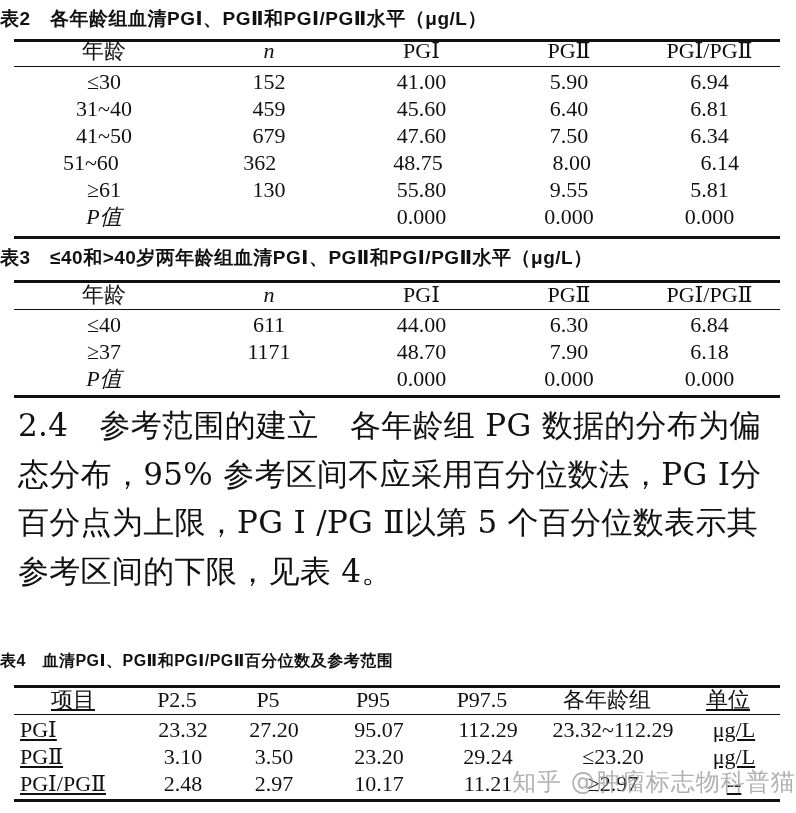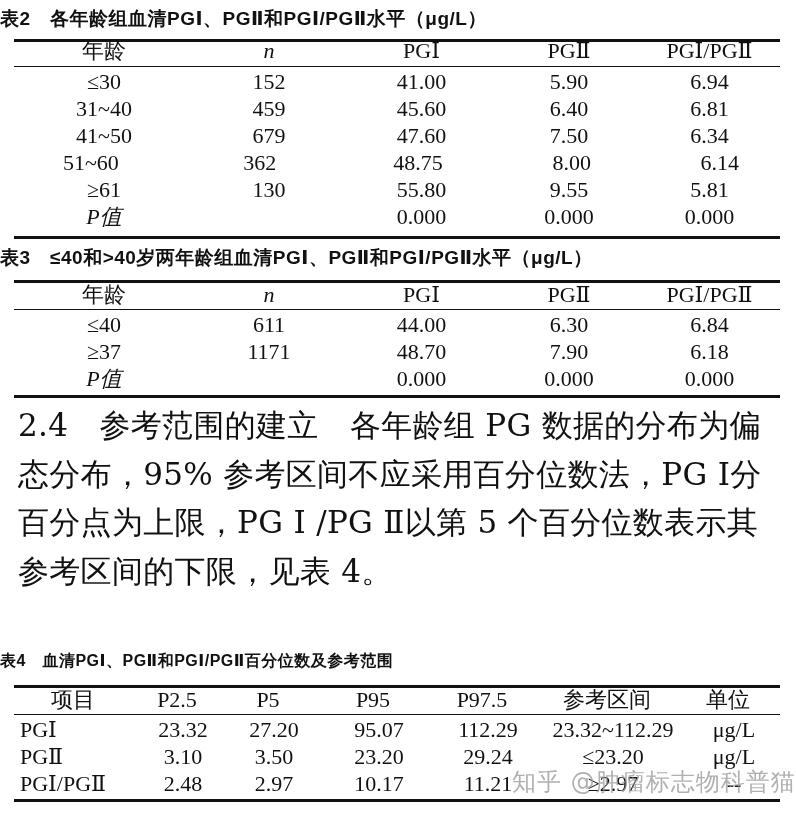--- a/index.html
+++ b/index.html
@@ -8,27 +8,27 @@
   .rule { position: absolute; left: 14px; width: 766px; background: #111; }
   .rule.thick { height: 2.5px; }
   .rule.thin { height: 1.2px; }
   .row { position: absolute; left: 14px; width: 766px; height: 26px; display: flex; align-items: center; font-size: 22px; }
   .row .c { text-align: center; white-space: nowrap; }
   .t2 .c0 { width: 180px; }
   .t2 .c1 { width: 150px; }
   .t2 .c2 { width: 155px; }
   .t2 .c3 { width: 140px; }
   .t2 .c4 { width: 141px; }
-  .t4 .c0 { width: 118px; text-align: left; padding-left: 6px; }
+  .t4 .c0 { width: 118px; text-align: left; padding-left: 6px; text-decoration: underline; }
   .t4 .c1 { width: 90px; }
   .t4 .c2 { width: 92px; }
   .t4 .c3 { width: 118px; }
   .t4 .c4 { width: 100px; }
   .t4 .c5 { width: 150px; }
-  .t4 .c6 { width: 92px; }
+  .t4 .c6 { width: 92px; text-decoration: underline; }
   .ital { font-style: italic; }
   .para { position: absolute; left: 18px; width: 770px; font-size: 31px; line-height: 48.5px; top: 401px; text-align: justify; font-family: "DejaVu Serif", "Liberation Serif", serif; letter-spacing: 0.3px; }
   .para .line { display: block; white-space: nowrap; }
   .watermark { position: absolute; left: 512px; top: 766px; font-family: "DejaVu Sans", "Liberation Sans", sans-serif; font-size: 24px; color: rgba(150,150,150,0.75); white-space: nowrap; letter-spacing: 1px; }
 </style>
 </head>
 <body>
 
 <div class="title" style="top:6px;">表2　各年龄组血清PGⅠ、PGⅡ和PGⅠ/PGⅡ水平（μg/L）</div>
 <div class="rule thick" style="top:39px;"></div>
@@ -127,21 +127,21 @@
 </div>
 
 <div class="title" style="top:651px; font-size:16px;">表4　血清PGⅠ、PGⅡ和PGⅠ/PGⅡ百分位数及参考范围</div>
 <div class="rule thick" style="top:685px;"></div>
 <div class="row t4" style="top:687px;">
   <span class="c c0" style="text-align:center; padding-left:0;">项目</span>
   <span class="c c1">P2.5</span>
   <span class="c c2">P5</span>
   <span class="c c3">P95</span>
   <span class="c c4">P97.5</span>
-  <span class="c c5">参考区间</span>
+  <span class="c c5">各年龄组</span>
   <span class="c c6">单位</span>
 </div>
 <div class="rule thin" style="top:714px;"></div>
 
 <div class="row t4" style="top:717px;">
   <span class="c c0">PGⅠ</span>
   <span class="c c1">23.32</span>
   <span class="c c2">27.20</span>
   <span class="c c3">95.07</span>
   <span class="c c4">112.29</span>

